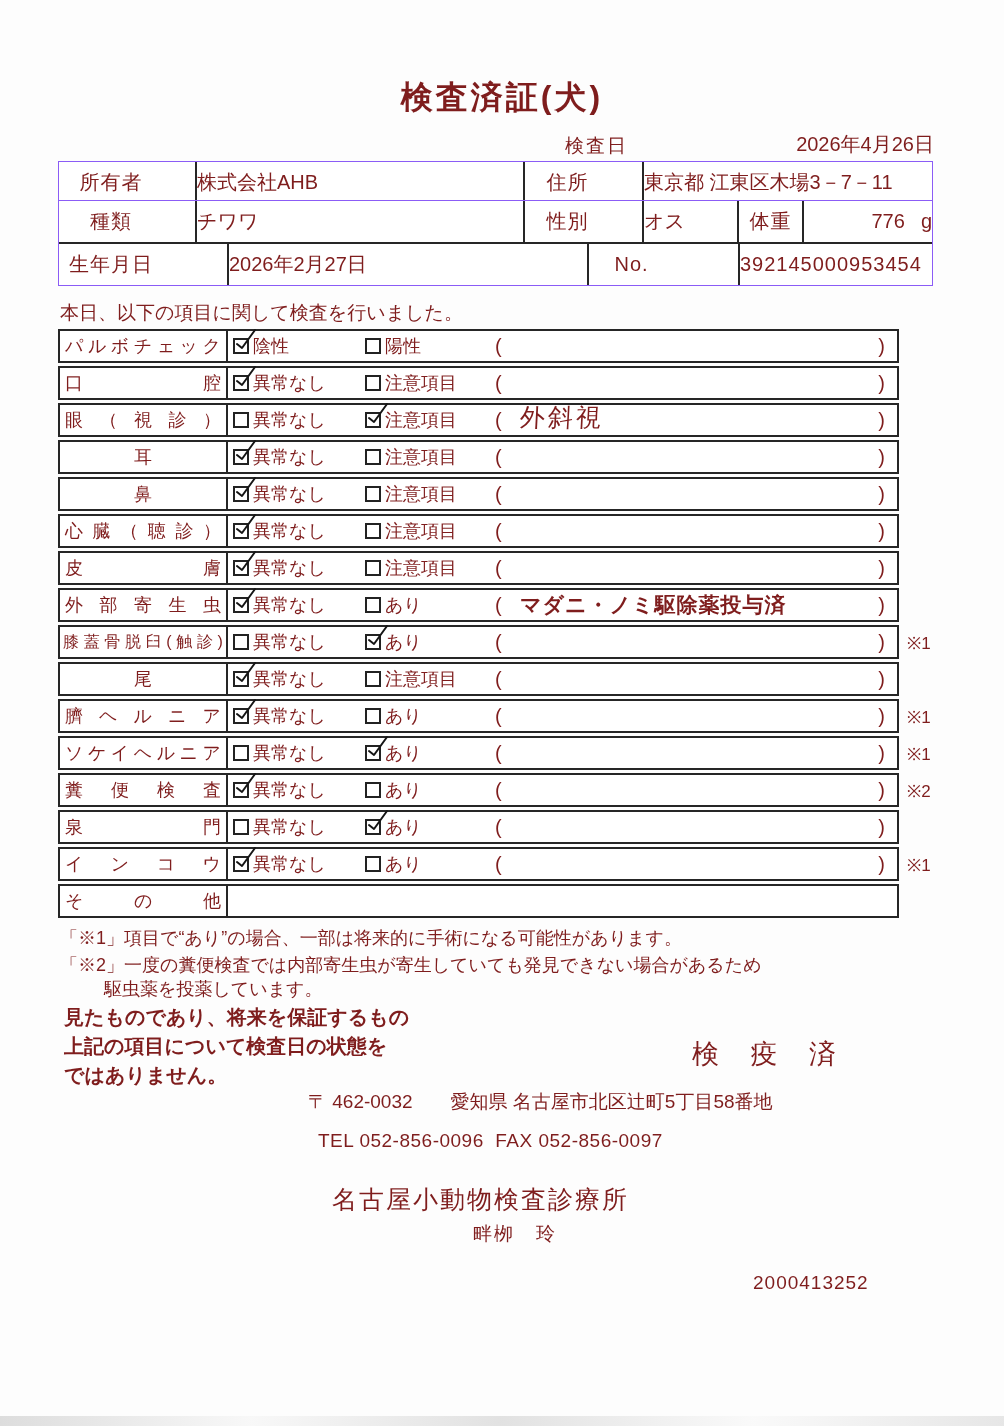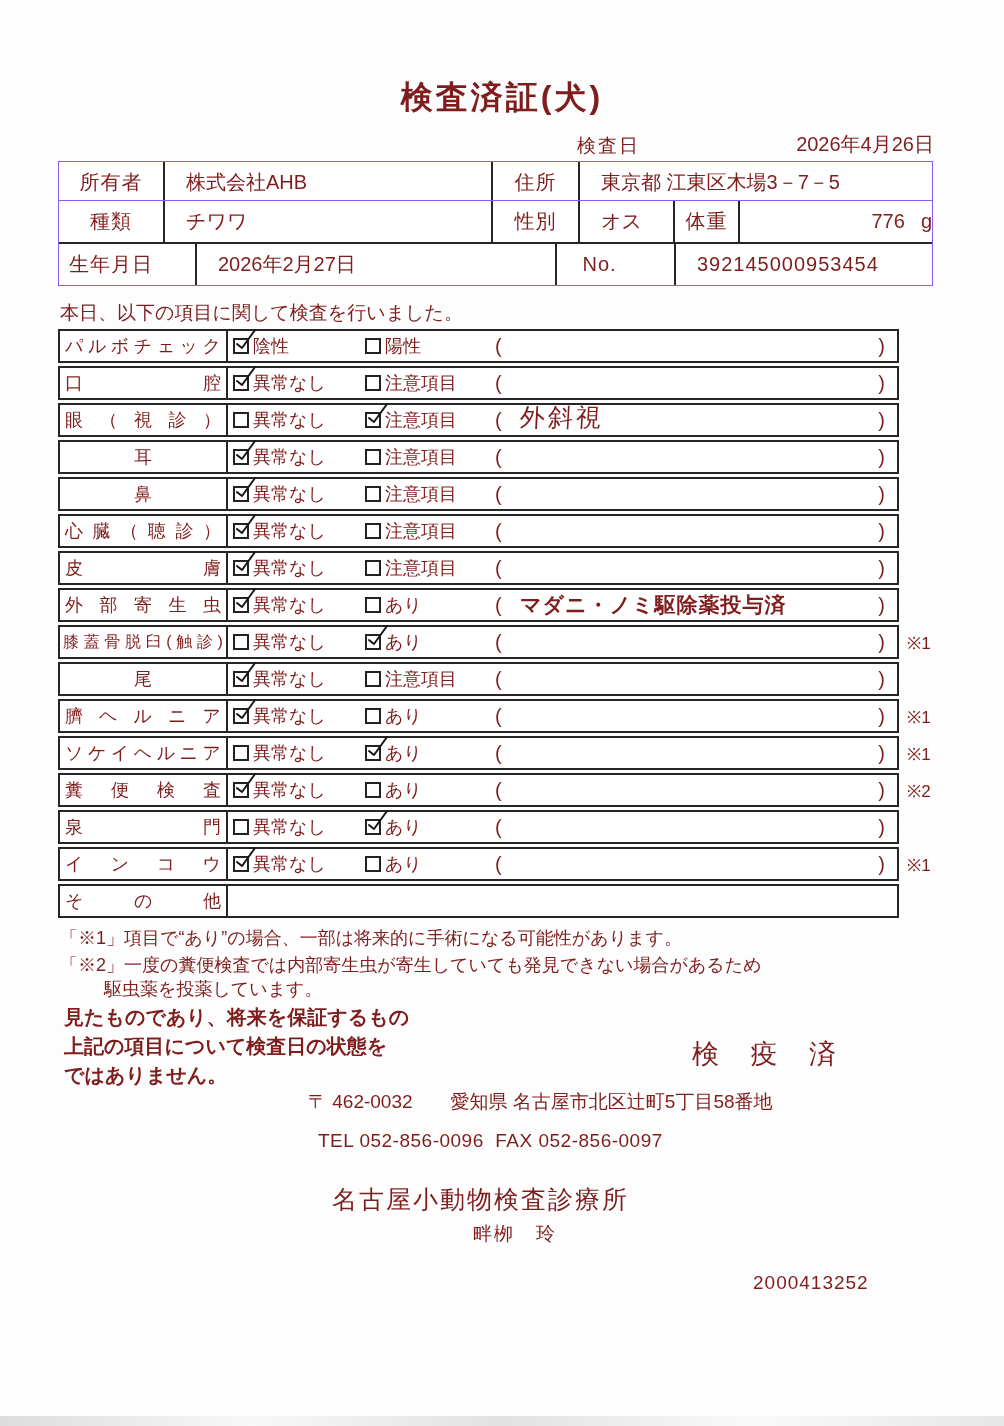--- a/index.html
+++ b/index.html
@@ -2,32 +2,32 @@
 <html><head>
 <meta charset="utf-8">
 <style>
   html,body{margin:0;padding:0;background:#e8e8e8;}
   .page{position:relative;width:1004px;height:1426px;margin:0 auto;background:#fdfdfd;
         font-family:"Liberation Sans",sans-serif;color:#7f1d1d;overflow:hidden;}
 
   .title{position:absolute;top:76px;left:0;width:100%;text-align:center;
          font-size:32px;font-weight:700;letter-spacing:3px;}
 
-  .insp-date-label{position:absolute;left:565px;top:133px;font-size:19px;letter-spacing:2px;margin-left:12px;}
+  .insp-date-label{position:absolute;left:565px;top:133px;font-size:19px;letter-spacing:2px;}
   .insp-date-value{position:absolute;right:70px;top:131px;font-size:20px;}
 
   .htable{position:absolute;left:58px;width:875px;border:1px solid #8b5cf6;background:#fff;box-sizing:border-box;}
   .t1{top:161px;display:flex;height:42px;}
   .t2{top:200px;}
   .hrow{display:flex;height:41px;}
   .hrow + .hrow{border-top:2px solid #262626;gap:32px;}
   .cell{display:flex;align-items:center;box-sizing:border-box;font-size:20px;}
   .cell + .cell{border-left:2px solid #262626;}
   .cell.lab{justify-content:center;letter-spacing:1px;}
-  .cell.val{padding-left:21px;}
+  .cell.val{padding-left:0;margin-left:32px;}
   .w104{width:104px;min-width:104px}.w328{width:328px;min-width:328px}
   .w87{width:87px;min-width:87px}.w95{width:95px;min-width:95px}.w65{width:65px;min-width:65px}
   .flex1{flex:1}
   .cell.weight{flex:1;justify-content:flex-end;gap:16px;}
   .cell.num{letter-spacing:1px;}
 
   .intro{position:absolute;left:60px;top:300px;font-size:19px;}
 
   .insp-table{position:absolute;left:58px;top:329px;width:930px;}
   .trow-wrap{display:flex;align-items:center;margin-bottom:3px;}
@@ -75,21 +75,21 @@
 
   <div class="title">検査済証(犬)</div>
 
   <span class="insp-date-label">検査日</span>
   <span class="insp-date-value">2026年4月26日</span>
 
   <div class="htable t1">
     <div class="cell lab w104">所有者</div>
     <div class="cell val w328">株式会社AHB</div>
     <div class="cell lab w87">住所</div>
-    <div class="cell val flex1">東京都 江東区木場3－7－5</div>
+    <div class="cell val flex1">東京都 江東区木場3－7－11</div>
   </div>
 
   <div class="htable t2">
     <div class="hrow">
       <div class="cell lab w104">種類</div>
       <div class="cell val w328">チワワ</div>
       <div class="cell lab w87">性別</div>
       <div class="cell val w95">オス</div>
       <div class="cell lab w65">体重</div>
       <div class="cell weight">

